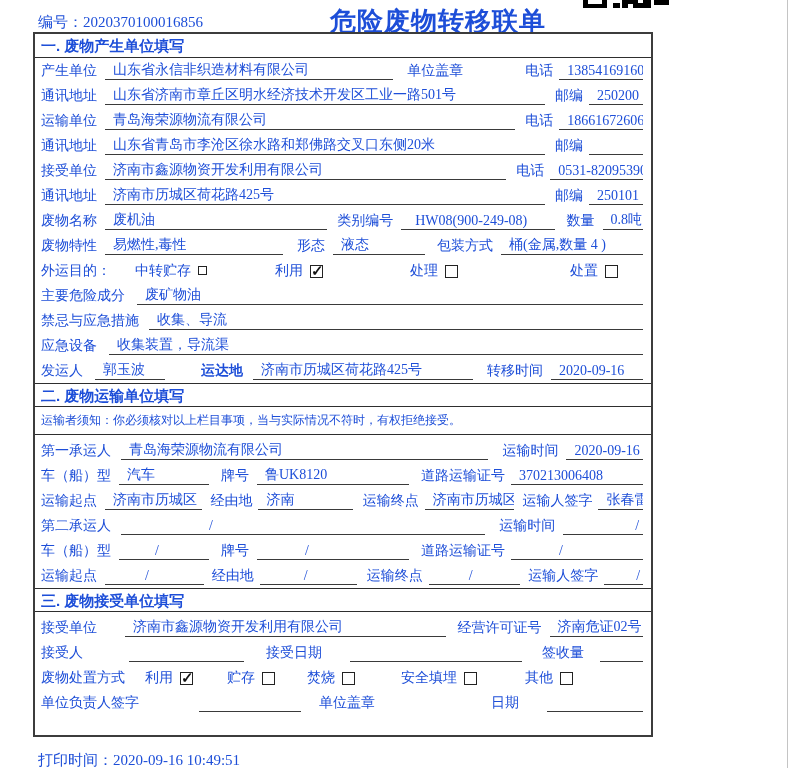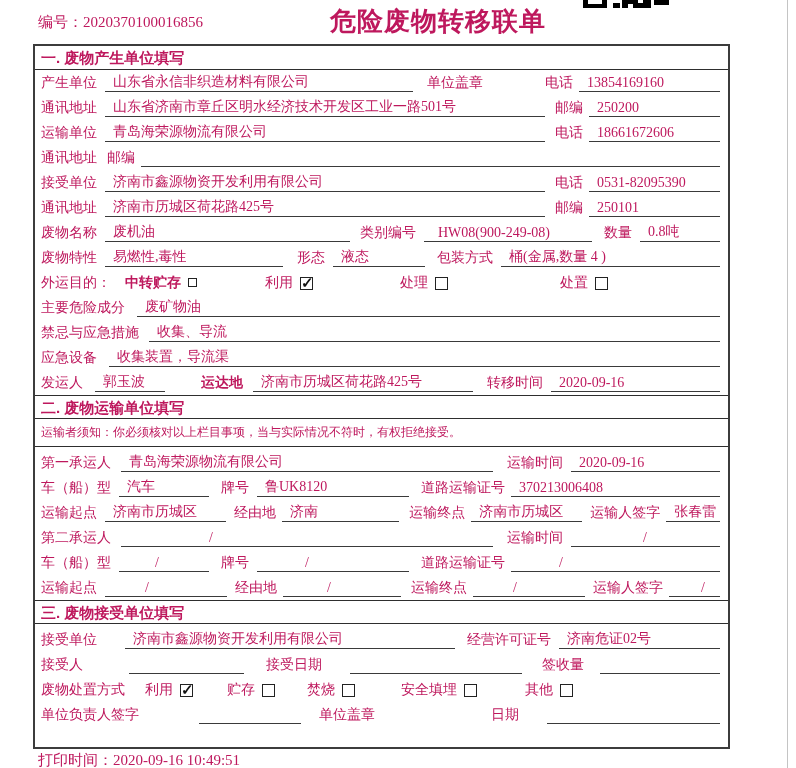--- a/index.html
+++ b/index.html
@@ -1,32 +1,32 @@
 <!DOCTYPE html>
 <html><head>
 <meta charset="utf-8">
 <style>
   * { margin:0; padding:0; box-sizing:border-box; }
   body { background:#ffffff; }
   .page {
     position:relative; width:796px; height:768px; background:#ffffff;
     font-family:"Liberation Serif","DejaVu Serif",serif;
-    color:#be185d; overflow:hidden;
+    color:#1d4ed8; overflow:hidden;
   }
   .page-edge-line { position:absolute; left:787px; top:0; bottom:0; width:1px; background:#c4c4c4; }
 
   
   .hdr { position:relative; height:44px; }
   .doc-number { position:absolute; left:38px; top:13px; font-size:15px; white-space:nowrap; }
   .doc-title { position:absolute; left:330px; top:4px; font-size:26px; font-weight:bold; letter-spacing:1px; white-space:nowrap; }
   .qr-frag { position:absolute; left:583px; top:0; }
 
   
   .form-table {
-    position:absolute; left:33px; top:44px; width:697px; height:705px;
+    position:absolute; left:33px; top:32px; width:620px; height:705px;
     border:2px solid #3c3c3c; background:#fff; display:flex; flex-direction:column;
   }
   .sec-header {
     font-weight:bold; font-size:15px; padding:3px 6px 2px 6px; height:24px;
     border-bottom:1px solid #2e2e2e; border-top:1px solid #2e2e2e;
     font-family:"Liberation Sans","DejaVu Sans",sans-serif;
   }
   .sec-header.first { border-top:none; }
   .notice-row {
     font-size:12px; padding:5px 6px 3px 6px; height:28px;
@@ -96,20 +96,21 @@
 
     <div class="row">
       <span class="lbl">运输单位</span>
       <span class="val" style="width:440px;margin-left:8px;">青岛海荣源物流有限公司</span>
       <span class="lbl" style="margin-left:10px;">电话</span>
       <span class="val flex" style="margin-left:6px;">18661672606</span>
     </div>
 
     <div class="row">
       <span class="lbl">通讯地址</span>
+      <span class="val" style="width:440px;margin-left:8px;">山东省青岛市李沧区徐水路和郑佛路交叉口东侧20米</span>
       <span class="lbl" style="margin-left:10px;">邮编</span>
       <span class="val flex" style="margin-left:6px;"></span>
     </div>
 
     <div class="row">
       <span class="lbl">接受单位</span>
       <span class="val" style="width:440px;margin-left:8px;">济南市鑫源物资开发利用有限公司</span>
       <span class="lbl" style="margin-left:10px;">电话</span>
       <span class="val flex" style="margin-left:6px;">0531-82095390</span>
     </div>
@@ -134,21 +135,21 @@
       <span class="lbl">废物特性</span>
       <span class="val" style="width:178px;margin-left:8px;">易燃性,毒性</span>
       <span class="lbl" style="margin-left:14px;">形态</span>
       <span class="val" style="width:92px;margin-left:8px;">液态</span>
       <span class="lbl" style="margin-left:12px;">包装方式</span>
       <span class="val flex" style="margin-left:8px;">桶(金属,数量 4 )</span>
     </div>
 
     <div class="row">
       <span class="lbl">外运目的：</span>
-      <span class="cbopt" style="margin-left:14px;width:140px;font-weight:bold;">
+      <span class="cbopt" style="margin-left:24px;width:140px;">
         <span>中转贮存</span>
         <span class="cb small" data-checked="false"></span>
       </span>
       <span class="cbopt" style="width:135px;">
         <span>利用</span>
         <span class="cb" data-checked="true"></span>
       </span>
       <span class="cbopt" style="width:160px;">
         <span>处理</span>
         <span class="cb" data-checked="false"></span>

